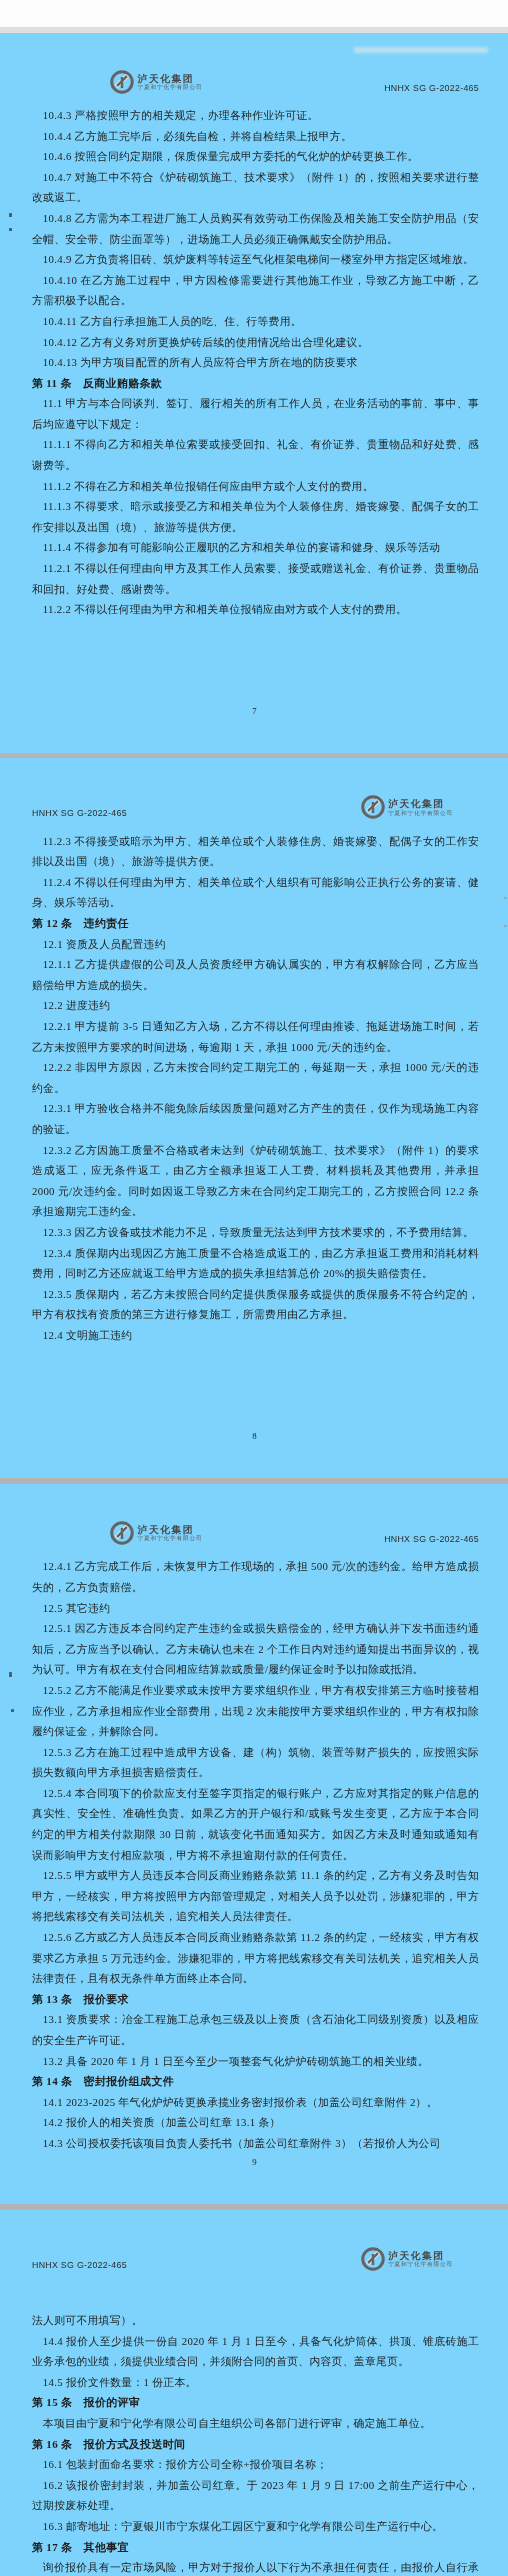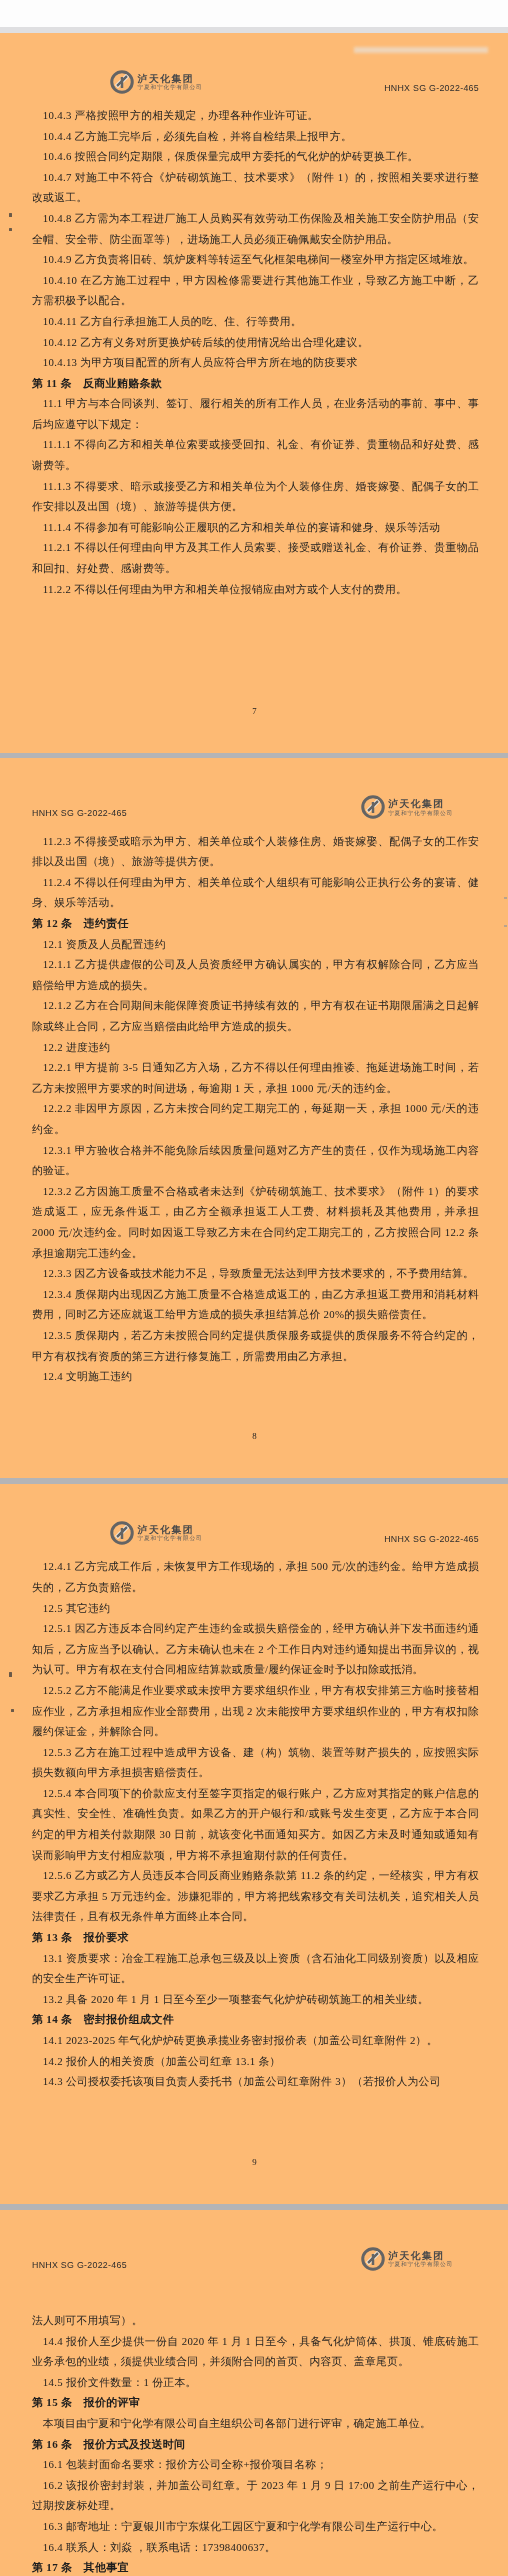--- a/index.html
+++ b/index.html
@@ -1,20 +1,20 @@
 <!DOCTYPE html>
 <html style="font-size:8.2px"><head>
 <meta charset="utf-8">
 <style>
   html,body{margin:0;padding:0;background:#ffffff;}
   body{width:509px;font-family:"Liberation Serif","DejaVu Serif",serif;color:#1e1e1e;}
   .top-strip{height:27px;background:#fdfdfd;position:relative;}
   .sep{height:5.7px;background:#b4b4b6;}
   .sep.light{background:#dfdfe1;}
-  .page{position:relative;background:#fdba74;overflow:hidden;}
+  .page{position:relative;background:#7dd3fc;overflow:hidden;}
   .page.tall{height:720px;}
   
   .hdr{display:flex;align-items:flex-end;justify-content:space-between;padding:36px 30px 0 32px;height:25px;}
   .logo{display:flex;align-items:center;gap:3.6px;color:#4f4f4f;}
   .logo-left .logo{margin-left:78px;}
   .logo-right .hdr{flex-direction:row-reverse;}
   .logo-right .logo{margin-right:26px;}
   .logo-mark{width:24px;height:24px;flex:0 0 auto;}
   .logo-text{display:flex;flex-direction:column;line-height:1.15;}
   .logo-group{font-family:"Liberation Sans","DejaVu Sans",sans-serif;font-weight:bold;font-size:9.8px;letter-spacing:1.5px;color:#4a4a4a;}
@@ -64,20 +64,21 @@
       <div class="para p-body">10.4.7 对施工中不符合《炉砖砌筑施工、技术要求》（附件 1）的，按照相关要求进行整改或返工。</div>
       <div class="para p-body">10.4.8 乙方需为本工程进厂施工人员购买有效劳动工伤保险及相关施工安全防护用品（安全帽、安全带、防尘面罩等），进场施工人员必须正确佩戴安全防护用品。</div>
       <div class="para p-body">10.4.9 乙方负责将旧砖、筑炉废料等转运至气化框架电梯间一楼室外甲方指定区域堆放。</div>
       <div class="para p-body">10.4.10 在乙方施工过程中，甲方因检修需要进行其他施工作业，导致乙方施工中断，乙方需积极予以配合。</div>
       <div class="para p-body">10.4.11 乙方自行承担施工人员的吃、住、行等费用。</div>
       <div class="para p-body">10.4.12 乙方有义务对所更换炉砖后续的使用情况给出合理化建议。</div>
       <div class="para p-body">10.4.13 为甲方项目配置的所有人员应符合甲方所在地的防疫要求</div>
       <div class="para p-heading">第 11 条　反商业贿赂条款</div>
       <div class="para p-body">11.1 甲方与本合同谈判、签订、履行相关的所有工作人员，在业务活动的事前、事中、事后均应遵守以下规定：</div>
       <div class="para p-body">11.1.1 不得向乙方和相关单位索要或接受回扣、礼金、有价证券、贵重物品和好处费、感谢费等。</div>
+      <div class="para p-body">11.1.2 不得在乙方和相关单位报销任何应由甲方或个人支付的费用。</div>
       <div class="para p-body">11.1.3 不得要求、暗示或接受乙方和相关单位为个人装修住房、婚丧嫁娶、配偶子女的工作安排以及出国（境）、旅游等提供方便。</div>
       <div class="para p-body">11.1.4 不得参加有可能影响公正履职的乙方和相关单位的宴请和健身、娱乐等活动</div>
       <div class="para p-body">11.2.1 不得以任何理由向甲方及其工作人员索要、接受或赠送礼金、有价证券、贵重物品和回扣、好处费、感谢费等。</div>
       <div class="para p-body">11.2.2 不得以任何理由为甲方和相关单位报销应由对方或个人支付的费用。</div>
     </div>
   <div class="page-num">7</div>
 </section>
 <div class="sep"></div>
 
 <section class="page tall logo-right">
@@ -97,21 +98,20 @@
       </div>
     </div>
     <div class="doc-code">HNHX SG G-2022-465</div>
   </div>
   <div class="paras">
       <div class="para p-body">11.2.3 不得接受或暗示为甲方、相关单位或个人装修住房、婚丧嫁娶、配偶子女的工作安排以及出国（境）、旅游等提供方便。</div>
       <div class="para p-body">11.2.4 不得以任何理由为甲方、相关单位或个人组织有可能影响公正执行公务的宴请、健身、娱乐等活动。</div>
       <div class="para p-heading">第 12 条　违约责任</div>
       <div class="para p-body">12.1 资质及人员配置违约</div>
       <div class="para p-body">12.1.1 乙方提供虚假的公司及人员资质经甲方确认属实的，甲方有权解除合同，乙方应当赔偿给甲方造成的损失。</div>
-      <div class="para p-body">12.1.2 乙方在合同期间未能保障资质证书持续有效的，甲方有权在证书期限届满之日起解除或终止合同，乙方应当赔偿由此给甲方造成的损失。</div>
       <div class="para p-body">12.2 进度违约</div>
       <div class="para p-body">12.2.1 甲方提前 3-5 日通知乙方入场，乙方不得以任何理由推诿、拖延进场施工时间，若乙方未按照甲方要求的时间进场，每逾期 1 天，承担 1000 元/天的违约金。</div>
       <div class="para p-body">12.2.2 非因甲方原因，乙方未按合同约定工期完工的，每延期一天，承担 1000 元/天的违约金。</div>
       <div class="para p-body">12.3.1 甲方验收合格并不能免除后续因质量问题对乙方产生的责任，仅作为现场施工内容的验证。</div>
       <div class="para p-body">12.3.2 乙方因施工质量不合格或者未达到《炉砖砌筑施工、技术要求》（附件 1）的要求造成返工，应无条件返工，由乙方全额承担返工人工费、材料损耗及其他费用，并承担 2000 元/次违约金。同时如因返工导致乙方未在合同约定工期完工的，乙方按照合同 12.2 条承担逾期完工违约金。</div>
       <div class="para p-body">12.3.3 因乙方设备或技术能力不足，导致质量无法达到甲方技术要求的，不予费用结算。</div>
       <div class="para p-body">12.3.4 质保期内出现因乙方施工质量不合格造成返工的，由乙方承担返工费用和消耗材料费用，同时乙方还应就返工给甲方造成的损失承担结算总价 20%的损失赔偿责任。</div>
       <div class="para p-body">12.3.5 质保期内，若乙方未按照合同约定提供质保服务或提供的质保服务不符合约定的，甲方有权找有资质的第三方进行修复施工，所需费用由乙方承担。</div>
       <div class="para p-body">12.4 文明施工违约</div>
     </div>
@@ -137,20 +137,21 @@
     </div>
     <div class="doc-code">HNHX SG G-2022-465</div>
   </div>
   <div class="paras">
       <div class="para p-body">12.4.1 乙方完成工作后，未恢复甲方工作现场的，承担 500 元/次的违约金。给甲方造成损失的，乙方负责赔偿。</div>
       <div class="para p-body">12.5 其它违约</div>
       <div class="para p-body">12.5.1 因乙方违反本合同约定产生违约金或损失赔偿金的，经甲方确认并下发书面违约通知后，乙方应当予以确认。乙方未确认也未在 2 个工作日内对违约通知提出书面异议的，视为认可。甲方有权在支付合同相应结算款或质量/履约保证金时予以扣除或抵消。</div>
       <div class="para p-body">12.5.2 乙方不能满足作业要求或未按甲方要求组织作业，甲方有权安排第三方临时接替相应作业，乙方承担相应作业全部费用，出现 2 次未能按甲方要求组织作业的，甲方有权扣除履约保证金，并解除合同。</div>
       <div class="para p-body">12.5.3 乙方在施工过程中造成甲方设备、建（构）筑物、装置等财产损失的，应按照实际损失数额向甲方承担损害赔偿责任。</div>
       <div class="para p-body">12.5.4 本合同项下的价款应支付至签字页指定的银行账户，乙方应对其指定的账户信息的真实性、安全性、准确性负责。如果乙方的开户银行和/或账号发生变更，乙方应于本合同约定的甲方相关付款期限 30 日前，就该变化书面通知买方。如因乙方未及时通知或通知有误而影响甲方支付相应款项，甲方将不承担逾期付款的任何责任。</div>
+      <div class="para p-body">12.5.5 甲方或甲方人员违反本合同反商业贿赂条款第 11.1 条的约定，乙方有义务及时告知甲方，一经核实，甲方将按照甲方内部管理规定，对相关人员予以处罚，涉嫌犯罪的，甲方将把线索移交有关司法机关，追究相关人员法律责任。</div>
       <div class="para p-body">12.5.6 乙方或乙方人员违反本合同反商业贿赂条款第 11.2 条的约定，一经核实，甲方有权要求乙方承担 5 万元违约金。涉嫌犯罪的，甲方将把线索移交有关司法机关，追究相关人员法律责任，且有权无条件单方面终止本合同。</div>
       <div class="para p-heading">第 13 条　报价要求</div>
       <div class="para p-body">13.1 资质要求：冶金工程施工总承包三级及以上资质（含石油化工同级别资质）以及相应的安全生产许可证。</div>
       <div class="para p-body">13.2 具备 2020 年 1 月 1 日至今至少一项整套气化炉炉砖砌筑施工的相关业绩。</div>
       <div class="para p-heading">第 14 条　密封报价组成文件</div>
       <div class="para p-body">14.1 2023-2025 年气化炉炉砖更换承揽业务密封报价表（加盖公司红章附件 2）。</div>
       <div class="para p-body">14.2 报价人的相关资质（加盖公司红章 13.1 条）</div>
       <div class="para p-body">14.3 公司授权委托该项目负责人委托书（加盖公司红章附件 3）（若报价人为公司</div>
     </div>
   <div class="page-num">9</div>
@@ -176,19 +177,18 @@
   <div class="paras">
       <div class="para p-cont">法人则可不用填写）。</div>
       <div class="para p-body">14.4 报价人至少提供一份自 2020 年 1 月 1 日至今，具备气化炉筒体、拱顶、锥底砖施工业务承包的业绩，须提供业绩合同，并须附合同的首页、内容页、盖章尾页。</div>
       <div class="para p-body">14.5 报价文件数量：1 份正本。</div>
       <div class="para p-heading">第 15 条　报价的评审</div>
       <div class="para p-body">本项目由宁夏和宁化学有限公司自主组织公司各部门进行评审，确定施工单位。</div>
       <div class="para p-heading">第 16 条　报价方式及投送时间</div>
       <div class="para p-body">16.1 包装封面命名要求：报价方公司全称+报价项目名称；</div>
       <div class="para p-body">16.2 该报价密封封装，并加盖公司红章。于 2023 年 1 月 9 日 17:00 之前生产运行中心，过期按废标处理。</div>
       <div class="para p-body">16.3 邮寄地址：宁夏银川市宁东煤化工园区宁夏和宁化学有限公司生产运行中心。</div>
-      <div class="para p-body">16.4 联系人：刘焱 ，联系电话：17398400637。</div>
       <div class="para p-heading">第 17 条　其他事宜</div>
       <div class="para p-body">询价报价具有一定市场风险，甲方对于报价人以下行为不承担任何责任，由报价人自行承担：</div>
     </div>
 
 </section>
 
 
 </body></html>

